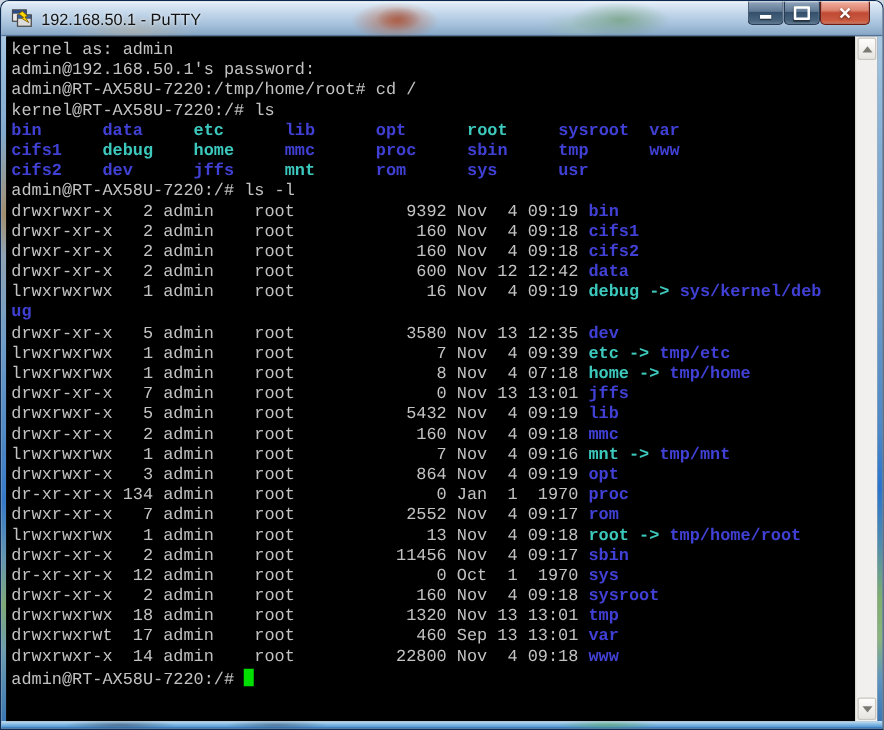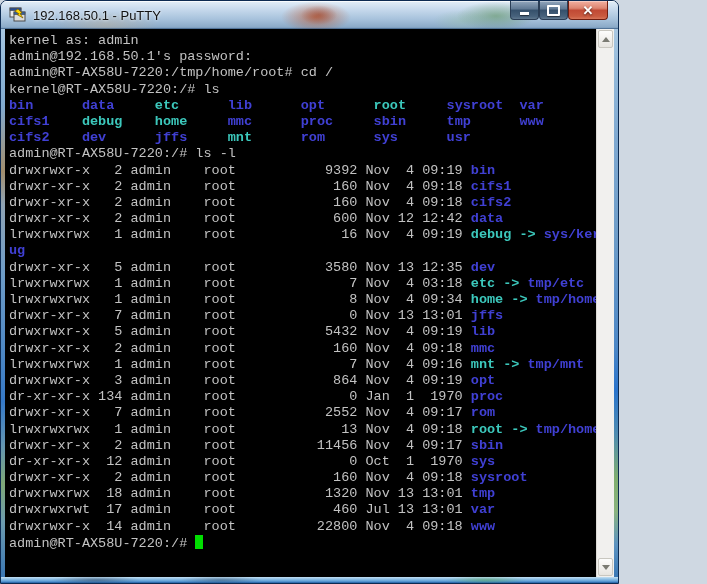--- a/index.html
+++ b/index.html
@@ -1,16 +1,16 @@
 <!DOCTYPE html>
 <html style="--fg: #c2c2c2; --dir: #4040d4; --link: #3cc8bc; --cursor: #00de00;"><head>
 <meta charset="utf-8">
 <style>
   html,body{margin:0;padding:0;background:#cfd8e2;font-family:"Liberation Sans",sans-serif;}
-  .win{position:relative;width:619px;height:584px;box-sizing:border-box;
+  .win{position:relative;width:707px;height:584px;box-sizing:border-box;
        border:1px solid #0d2b52;border-radius:7px 7px 0 0;overflow:hidden;
        display:flex;flex-direction:column;}
   
   .titlebar{position:relative;height:28px;flex:0 0 28px;
     background:
       radial-gradient(50px 22px at 315px 16px, rgba(186,74,28,.62), rgba(186,74,28,0) 70%),
       radial-gradient(26px 14px at 318px 14px, rgba(120,30,20,.45), rgba(120,30,20,0) 70%),
       radial-gradient(55px 20px at 495px 15px, rgba(96,148,96,.60), rgba(96,148,96,0) 72%),
       radial-gradient(40px 16px at 460px 20px, rgba(150,190,170,.45), rgba(150,190,170,0) 70%),
       radial-gradient(70px 18px at 105px 24px, rgba(205,175,135,.35), rgba(205,175,135,0) 75%),
@@ -108,35 +108,35 @@
           <div class="tl"><span class="dir">cifs1    </span><span class="link">debug    </span><span class="link">home     </span><span class="dir">mmc      </span><span class="dir">proc     </span><span class="dir">sbin     </span><span class="dir">tmp      </span><span class="dir">www</span></div>
           <div class="tl"><span class="dir">cifs2    </span><span class="dir">dev      </span><span class="dir">jffs     </span><span class="link">mnt      </span><span class="dir">rom      </span><span class="dir">sys      </span><span class="dir">usr</span></div>
           <div class="tl"><span>admin@RT-AX58U-7220:/# ls -l</span></div>
           <div class="tl"><span>drwxrwxr-x   2 admin    root           9392 Nov  4 09:19 </span><span class="dir">bin</span></div>
           <div class="tl"><span>drwxr-xr-x   2 admin    root            160 Nov  4 09:18 </span><span class="dir">cifs1</span></div>
           <div class="tl"><span>drwxr-xr-x   2 admin    root            160 Nov  4 09:18 </span><span class="dir">cifs2</span></div>
           <div class="tl"><span>drwxr-xr-x   2 admin    root            600 Nov 12 12:42 </span><span class="dir">data</span></div>
           <div class="tl"><span>lrwxrwxrwx   1 admin    root             16 Nov  4 09:19 </span><span class="link">debug</span><span class="link"> -&gt; </span><span class="dir">sys/kernel/deb</span></div>
           <div class="tl"><span class="dir">ug</span></div>
           <div class="tl"><span>drwxr-xr-x   5 admin    root           3580 Nov 13 12:35 </span><span class="dir">dev</span></div>
-          <div class="tl"><span>lrwxrwxrwx   1 admin    root              7 Nov  4 03:18 </span><span class="link">etc</span><span class="link"> -&gt; </span><span class="dir">tmp/etc</span></div>
-          <div class="tl"><span>lrwxrwxrwx   1 admin    root              8 Nov  4 09:34 </span><span class="link">home</span><span class="link"> -&gt; </span><span class="dir">tmp/home</span></div>
+          <div class="tl"><span>lrwxrwxrwx   1 admin    root              7 Nov  4 09:39 </span><span class="link">etc</span><span class="link"> -&gt; </span><span class="dir">tmp/etc</span></div>
+          <div class="tl"><span>lrwxrwxrwx   1 admin    root              8 Nov  4 07:18 </span><span class="link">home</span><span class="link"> -&gt; </span><span class="dir">tmp/home</span></div>
           <div class="tl"><span>drwxr-xr-x   7 admin    root              0 Nov 13 13:01 </span><span class="dir">jffs</span></div>
           <div class="tl"><span>drwxrwxr-x   5 admin    root           5432 Nov  4 09:19 </span><span class="dir">lib</span></div>
           <div class="tl"><span>drwxr-xr-x   2 admin    root            160 Nov  4 09:18 </span><span class="dir">mmc</span></div>
           <div class="tl"><span>lrwxrwxrwx   1 admin    root              7 Nov  4 09:16 </span><span class="link">mnt</span><span class="link"> -&gt; </span><span class="dir">tmp/mnt</span></div>
           <div class="tl"><span>drwxrwxr-x   3 admin    root            864 Nov  4 09:19 </span><span class="dir">opt</span></div>
           <div class="tl"><span>dr-xr-xr-x 134 admin    root              0 Jan  1  1970 </span><span class="dir">proc</span></div>
           <div class="tl"><span>drwxr-xr-x   7 admin    root           2552 Nov  4 09:17 </span><span class="dir">rom</span></div>
           <div class="tl"><span>lrwxrwxrwx   1 admin    root             13 Nov  4 09:18 </span><span class="link">root</span><span class="link"> -&gt; </span><span class="dir">tmp/home/root</span></div>
           <div class="tl"><span>drwxr-xr-x   2 admin    root          11456 Nov  4 09:17 </span><span class="dir">sbin</span></div>
           <div class="tl"><span>dr-xr-xr-x  12 admin    root              0 Oct  1  1970 </span><span class="dir">sys</span></div>
           <div class="tl"><span>drwxr-xr-x   2 admin    root            160 Nov  4 09:18 </span><span class="dir">sysroot</span></div>
           <div class="tl"><span>drwxrwxrwx  18 admin    root           1320 Nov 13 13:01 </span><span class="dir">tmp</span></div>
-          <div class="tl"><span>drwxrwxrwt  17 admin    root            460 Jul 13 13:01 </span><span class="dir">var</span></div>
+          <div class="tl"><span>drwxrwxrwt  17 admin    root            460 Sep 13 13:01 </span><span class="dir">var</span></div>
           <div class="tl"><span>drwxrwxr-x  14 admin    root          22800 Nov  4 09:18 </span><span class="dir">www</span></div>
           <div class="tl"><span>admin@RT-AX58U-7220:/# </span><span class="cursor"></span></div>
         </div>
       <div class="sb">
         <div class="sb-btn">
             <span class="tri-up"></span>
           </div>
         <div class="sb-btn">
             <span class="tri-down"></span>
           </div>

